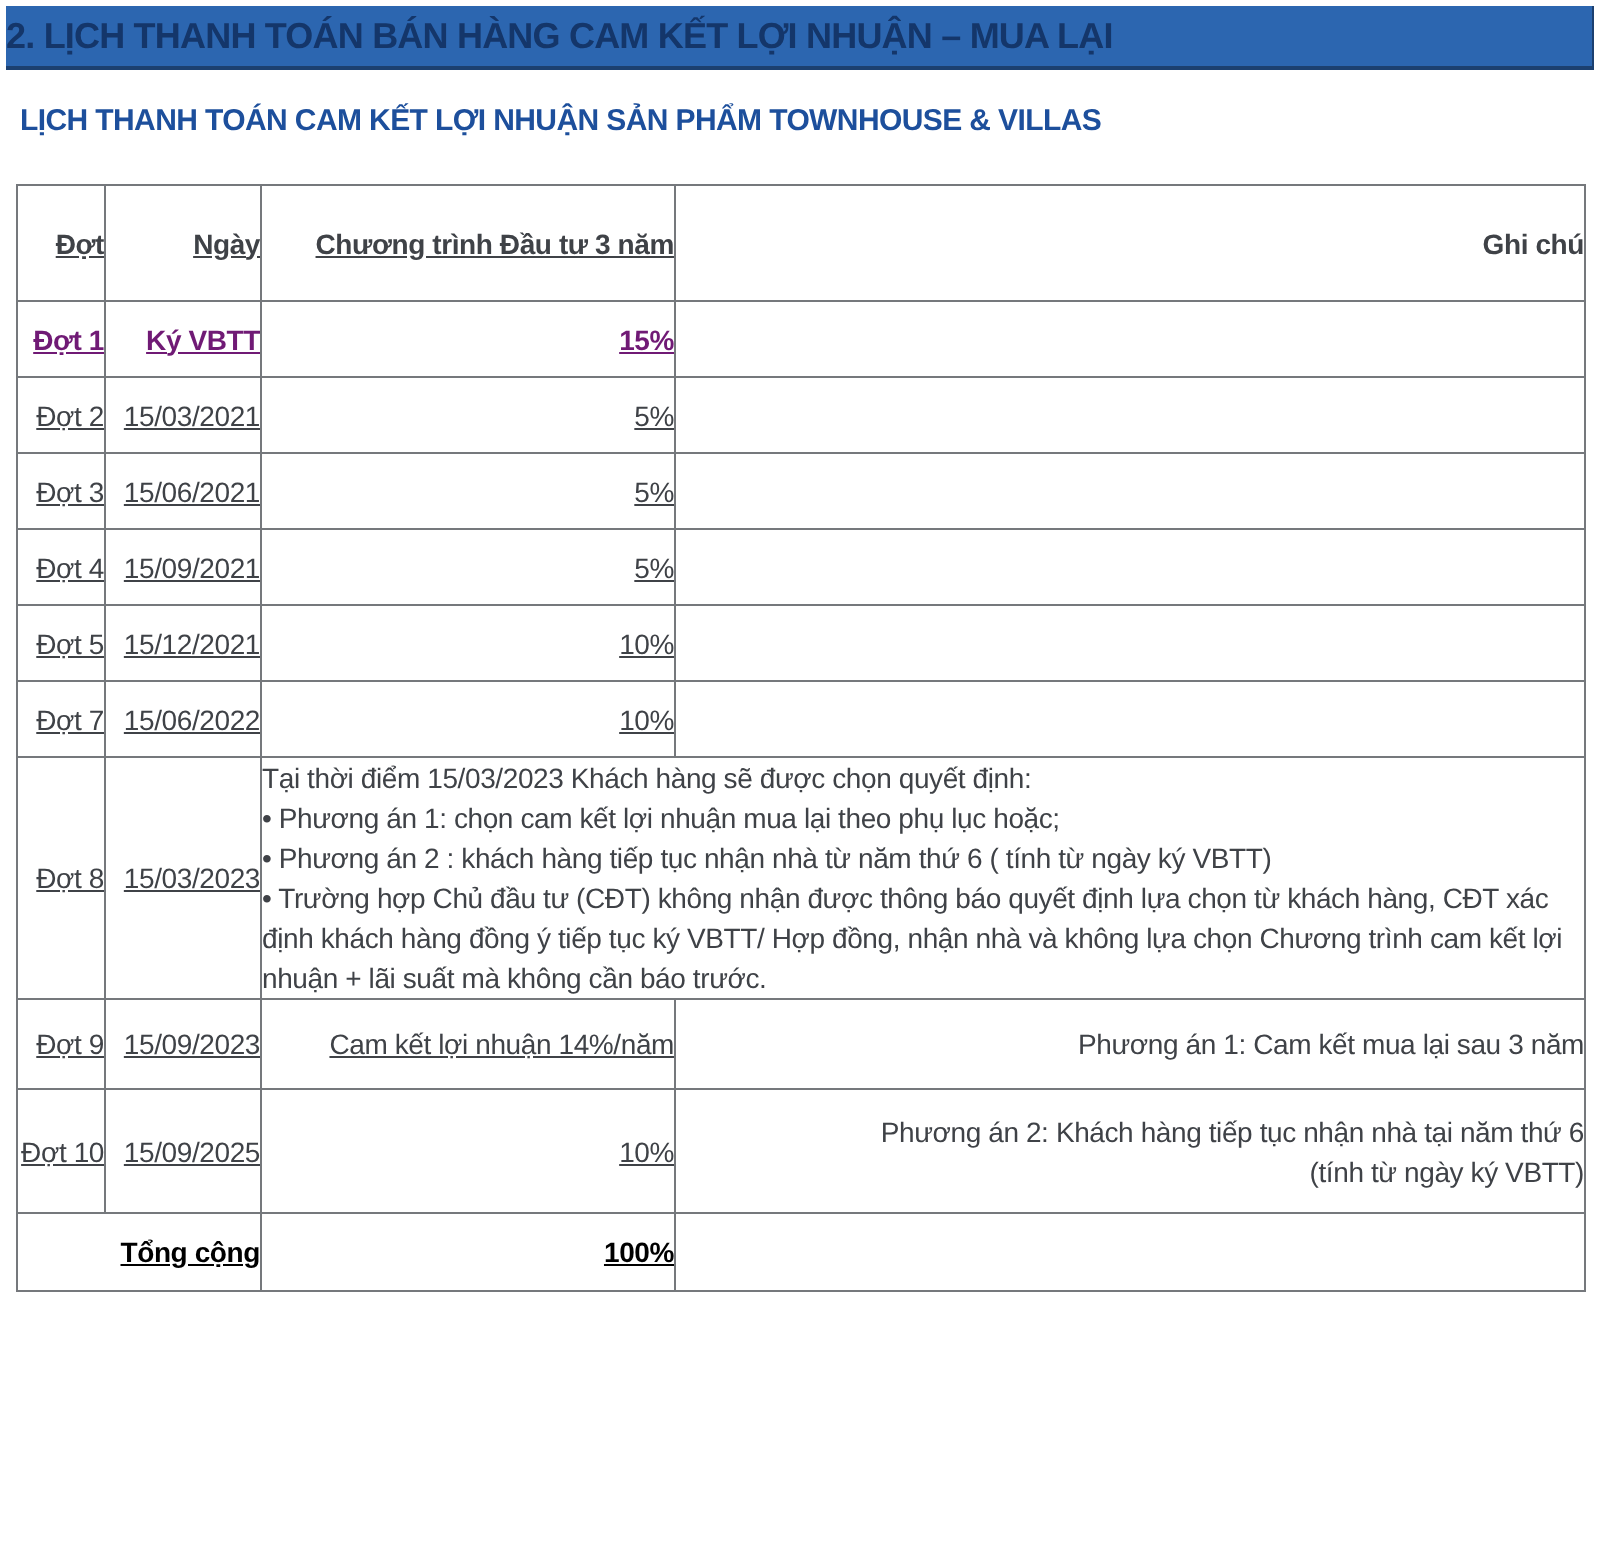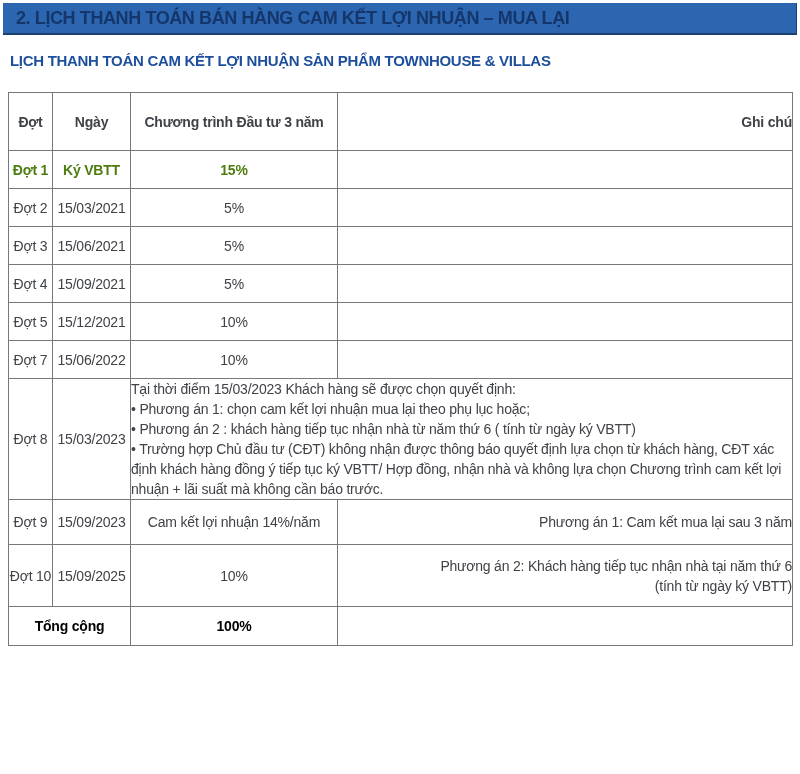--- a/index.html
+++ b/index.html
@@ -3,21 +3,21 @@
 <meta charset="utf-8">
 <style>
   html,body{margin:0;padding:0;background:#ffffff;}
   .canvas{
     position:relative;width:800px;height:774px;background:#ffffff;overflow:hidden;
     font-family:"Liberation Sans","DejaVu Sans",sans-serif;
   }
   .titlebar{
     position:absolute;left:3px;top:3px;right:3px;height:32px;
     background:#2c66b0;border-bottom:2px solid #1c4070;border-right:1px solid #1c4070;
-    display:flex;align-items:center;padding-left:13px;box-sizing:border-box;
+    display:flex;align-items:center;padding-left:0;box-sizing:border-box;
   }
   .titlebar .title-text{
     font-size:18px;font-weight:700;color:#14366a;letter-spacing:-0.4px;white-space:nowrap;
   }
   .subtitle{
     position:absolute;left:10px;top:52px;
     font-size:15px;font-weight:700;color:#1d4f9c;letter-spacing:-0.3px;white-space:nowrap;
   }
   table.schedule{
     position:absolute;left:8px;top:92px;width:784px;
@@ -29,23 +29,23 @@
     vertical-align:middle;padding:0;overflow:hidden;
   }
   th{font-weight:700;color:#23262b;}
   .rh-head{height:58px;}
   .rh38{height:38px;}
   .rh112{height:112px;}
   .rh45{height:45px;}
   .rh62{height:62px;}
   .rh46{height:46px;}
   .rh39{height:39px;}
-  .c-center{text-align:center;}
+  .c-center{text-align:right;text-decoration:underline;}
   .c-note{text-align:right;padding-left:20px;padding-right:10px;}
-  tr.hl td{color:#4d7c0f;font-weight:700;}
+  tr.hl td{color:#701a75;font-weight:700;}
   tr.total td{font-weight:700;color:#000000;}
   .merged-text{
     text-align:left;padding:8px 14px 8px 12px;
     font-size:13.5px;line-height:21px;
   }
   .note-line{line-height:20px;}
 </style>
 </head>
 <body>
 

